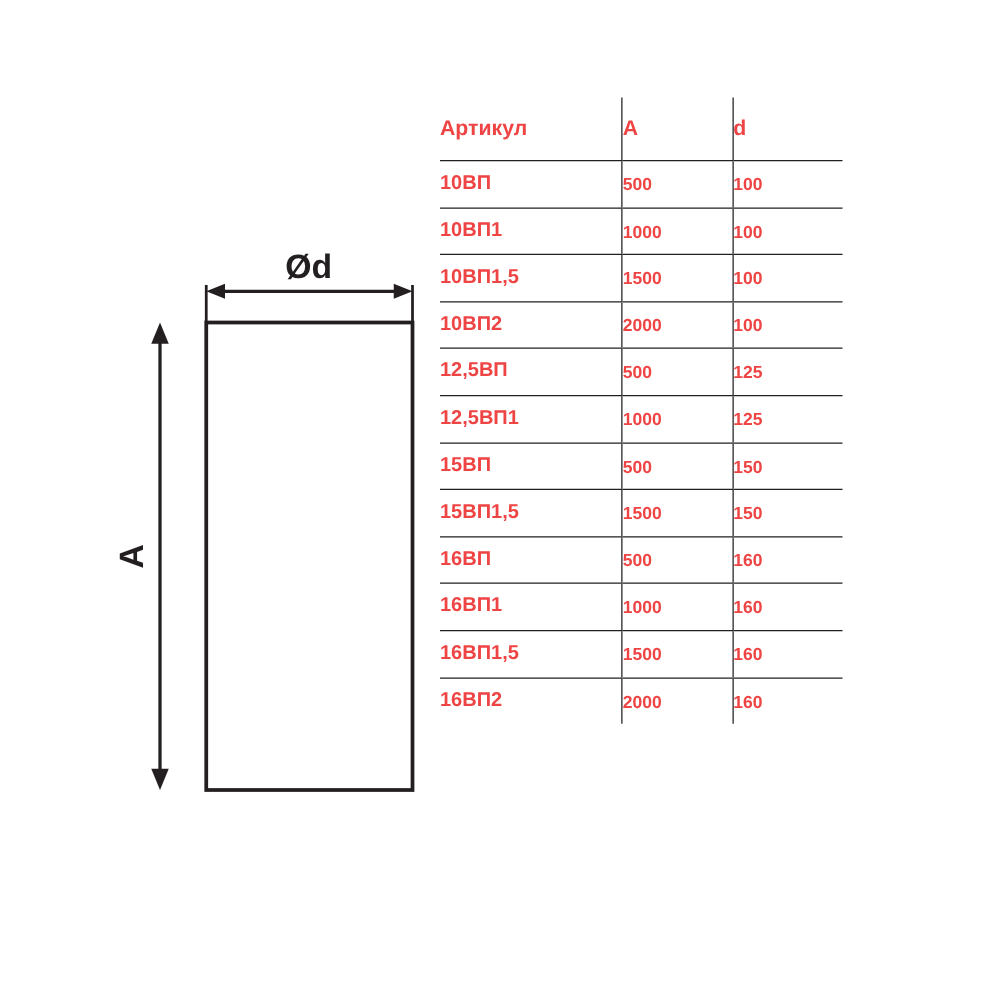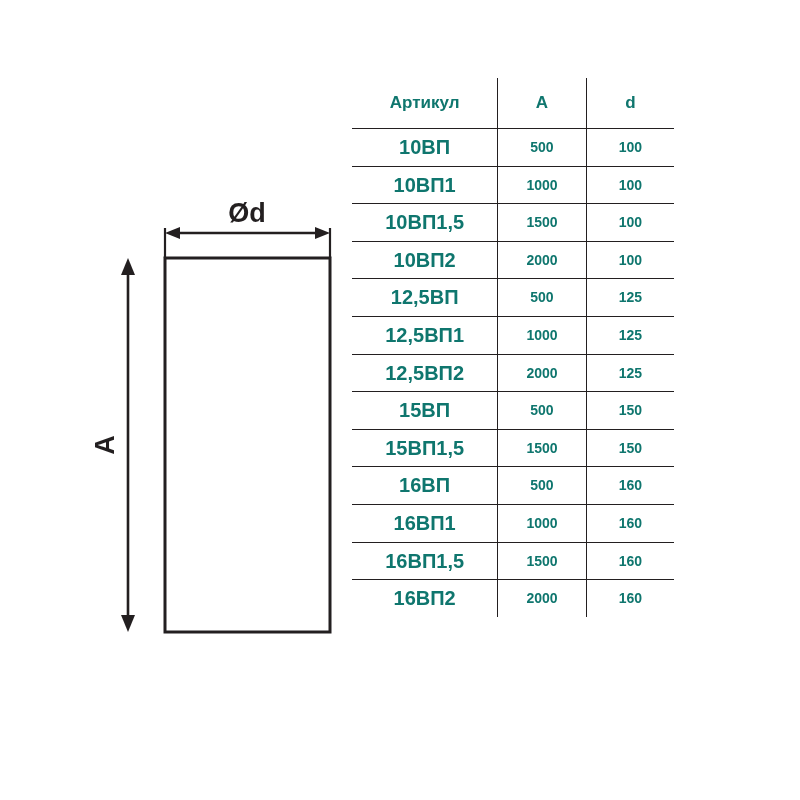--- a/index.html
+++ b/index.html
@@ -36,45 +36,45 @@
     position: absolute;
     left: 352px;
     top: 78px;
     width: 322px;
     border-collapse: collapse;
     font-size: 17px;
   }
   #spec-table th, #spec-table td {
     border-left: 1.6px solid #231f20;
     border-bottom: 1.6px solid #231f20;
-    text-align: center;
+    text-align: left;
     vertical-align: middle;
     font-weight: bold;
-    color: #0f766e;
+    color: #ef4444;
     padding: 0;
     height: 36.6px;
     line-height: 36.6px;
     white-space: nowrap;
   }
   #spec-table th:first-child, #spec-table td:first-child {
     border-left: none;
   }
   #spec-table thead th {
     font-size: 17px;
     height: 50px;
     line-height: 50px;
   }
   #spec-table th.col-article, #spec-table td.col-article { width: 146px; }
   #spec-table th.col-a, #spec-table td.col-a { width: 88px; }
   #spec-table th.col-d, #spec-table td.col-d { width: 88px; }
 
   #spec-table tbody tr:last-child td {
     border-bottom: none;
   }
-  #spec-table td.col-article { font-size: 20px; }
+  #spec-table td.col-article { font-size: 16px; }
   #spec-table td.col-a, #spec-table td.col-d { font-size: 14px; }
 </style>
 </head>
 <body>
 
 <div id="page">
 
   <div id="drawing">
     <svg width="350" height="800" viewBox="0 0 350 800">
 
@@ -129,25 +129,20 @@
         <td class="col-article">12,5ВП</td>
         <td class="col-a">500</td>
         <td class="col-d">125</td>
       </tr>
       <tr>
         <td class="col-article">12,5ВП1</td>
         <td class="col-a">1000</td>
         <td class="col-d">125</td>
       </tr>
       <tr>
-        <td class="col-article">12,5ВП2</td>
-        <td class="col-a">2000</td>
-        <td class="col-d">125</td>
-      </tr>
-      <tr>
         <td class="col-article">15ВП</td>
         <td class="col-a">500</td>
         <td class="col-d">150</td>
       </tr>
       <tr>
         <td class="col-article">15ВП1,5</td>
         <td class="col-a">1500</td>
         <td class="col-d">150</td>
       </tr>
       <tr>

